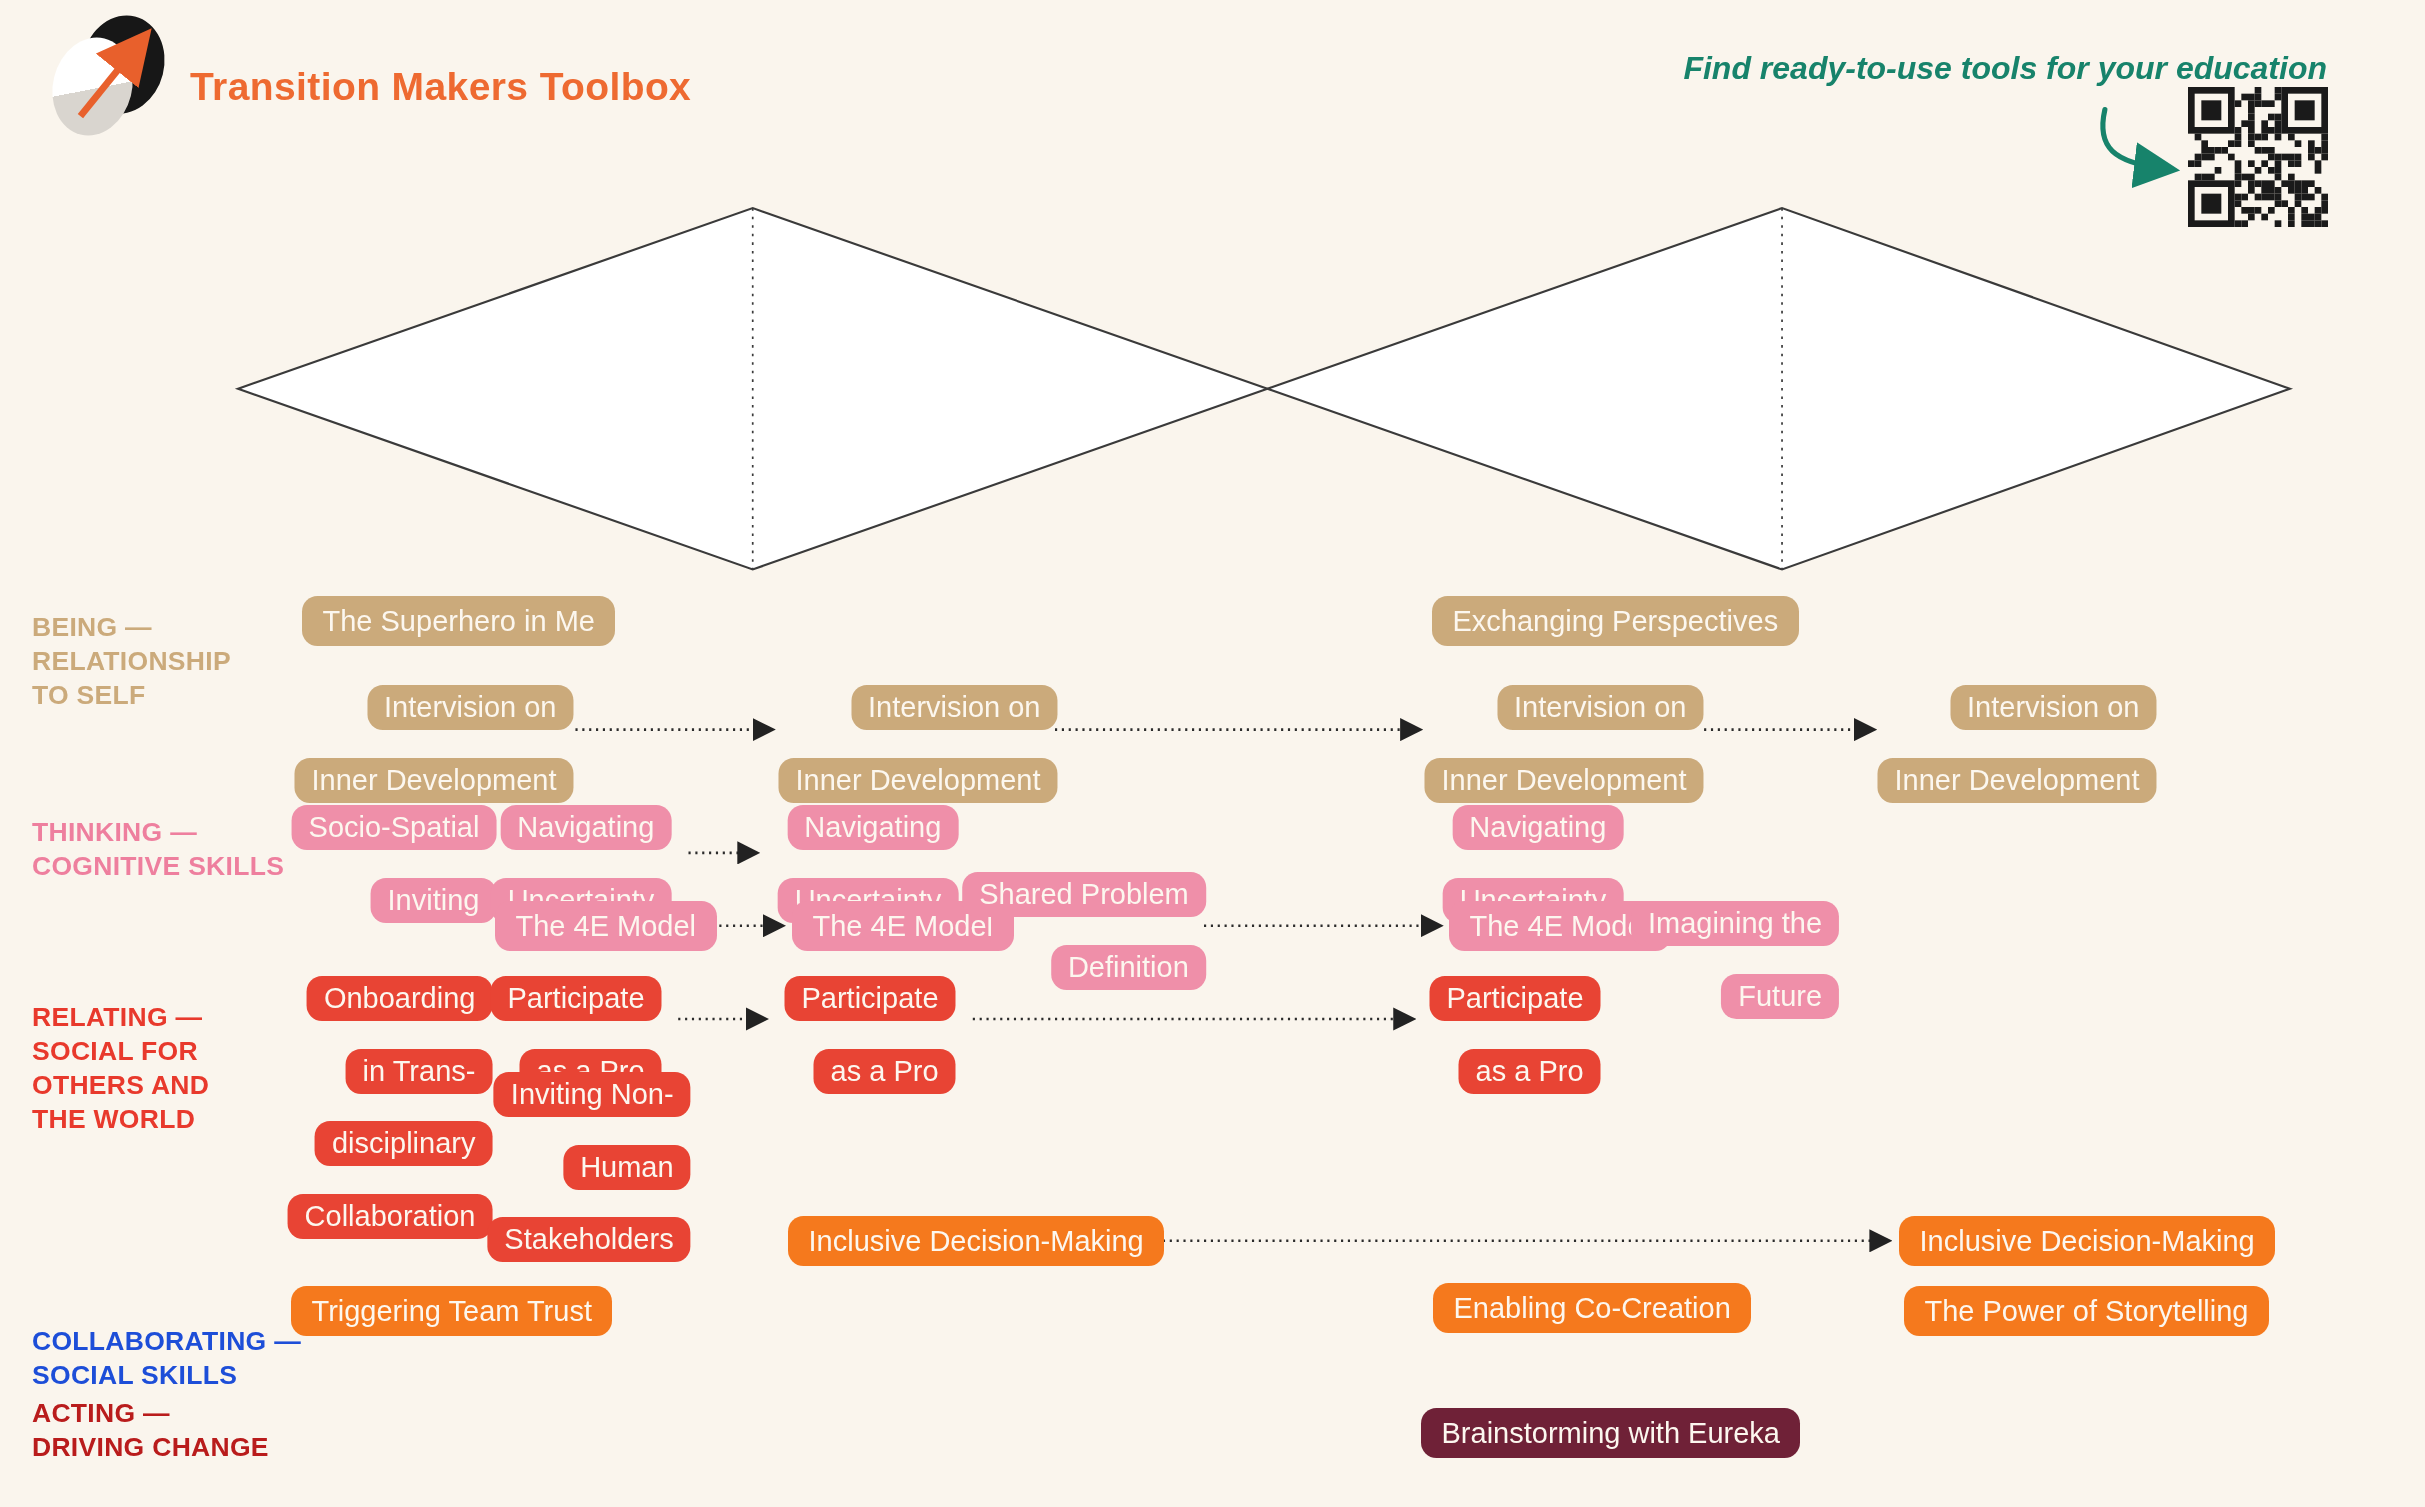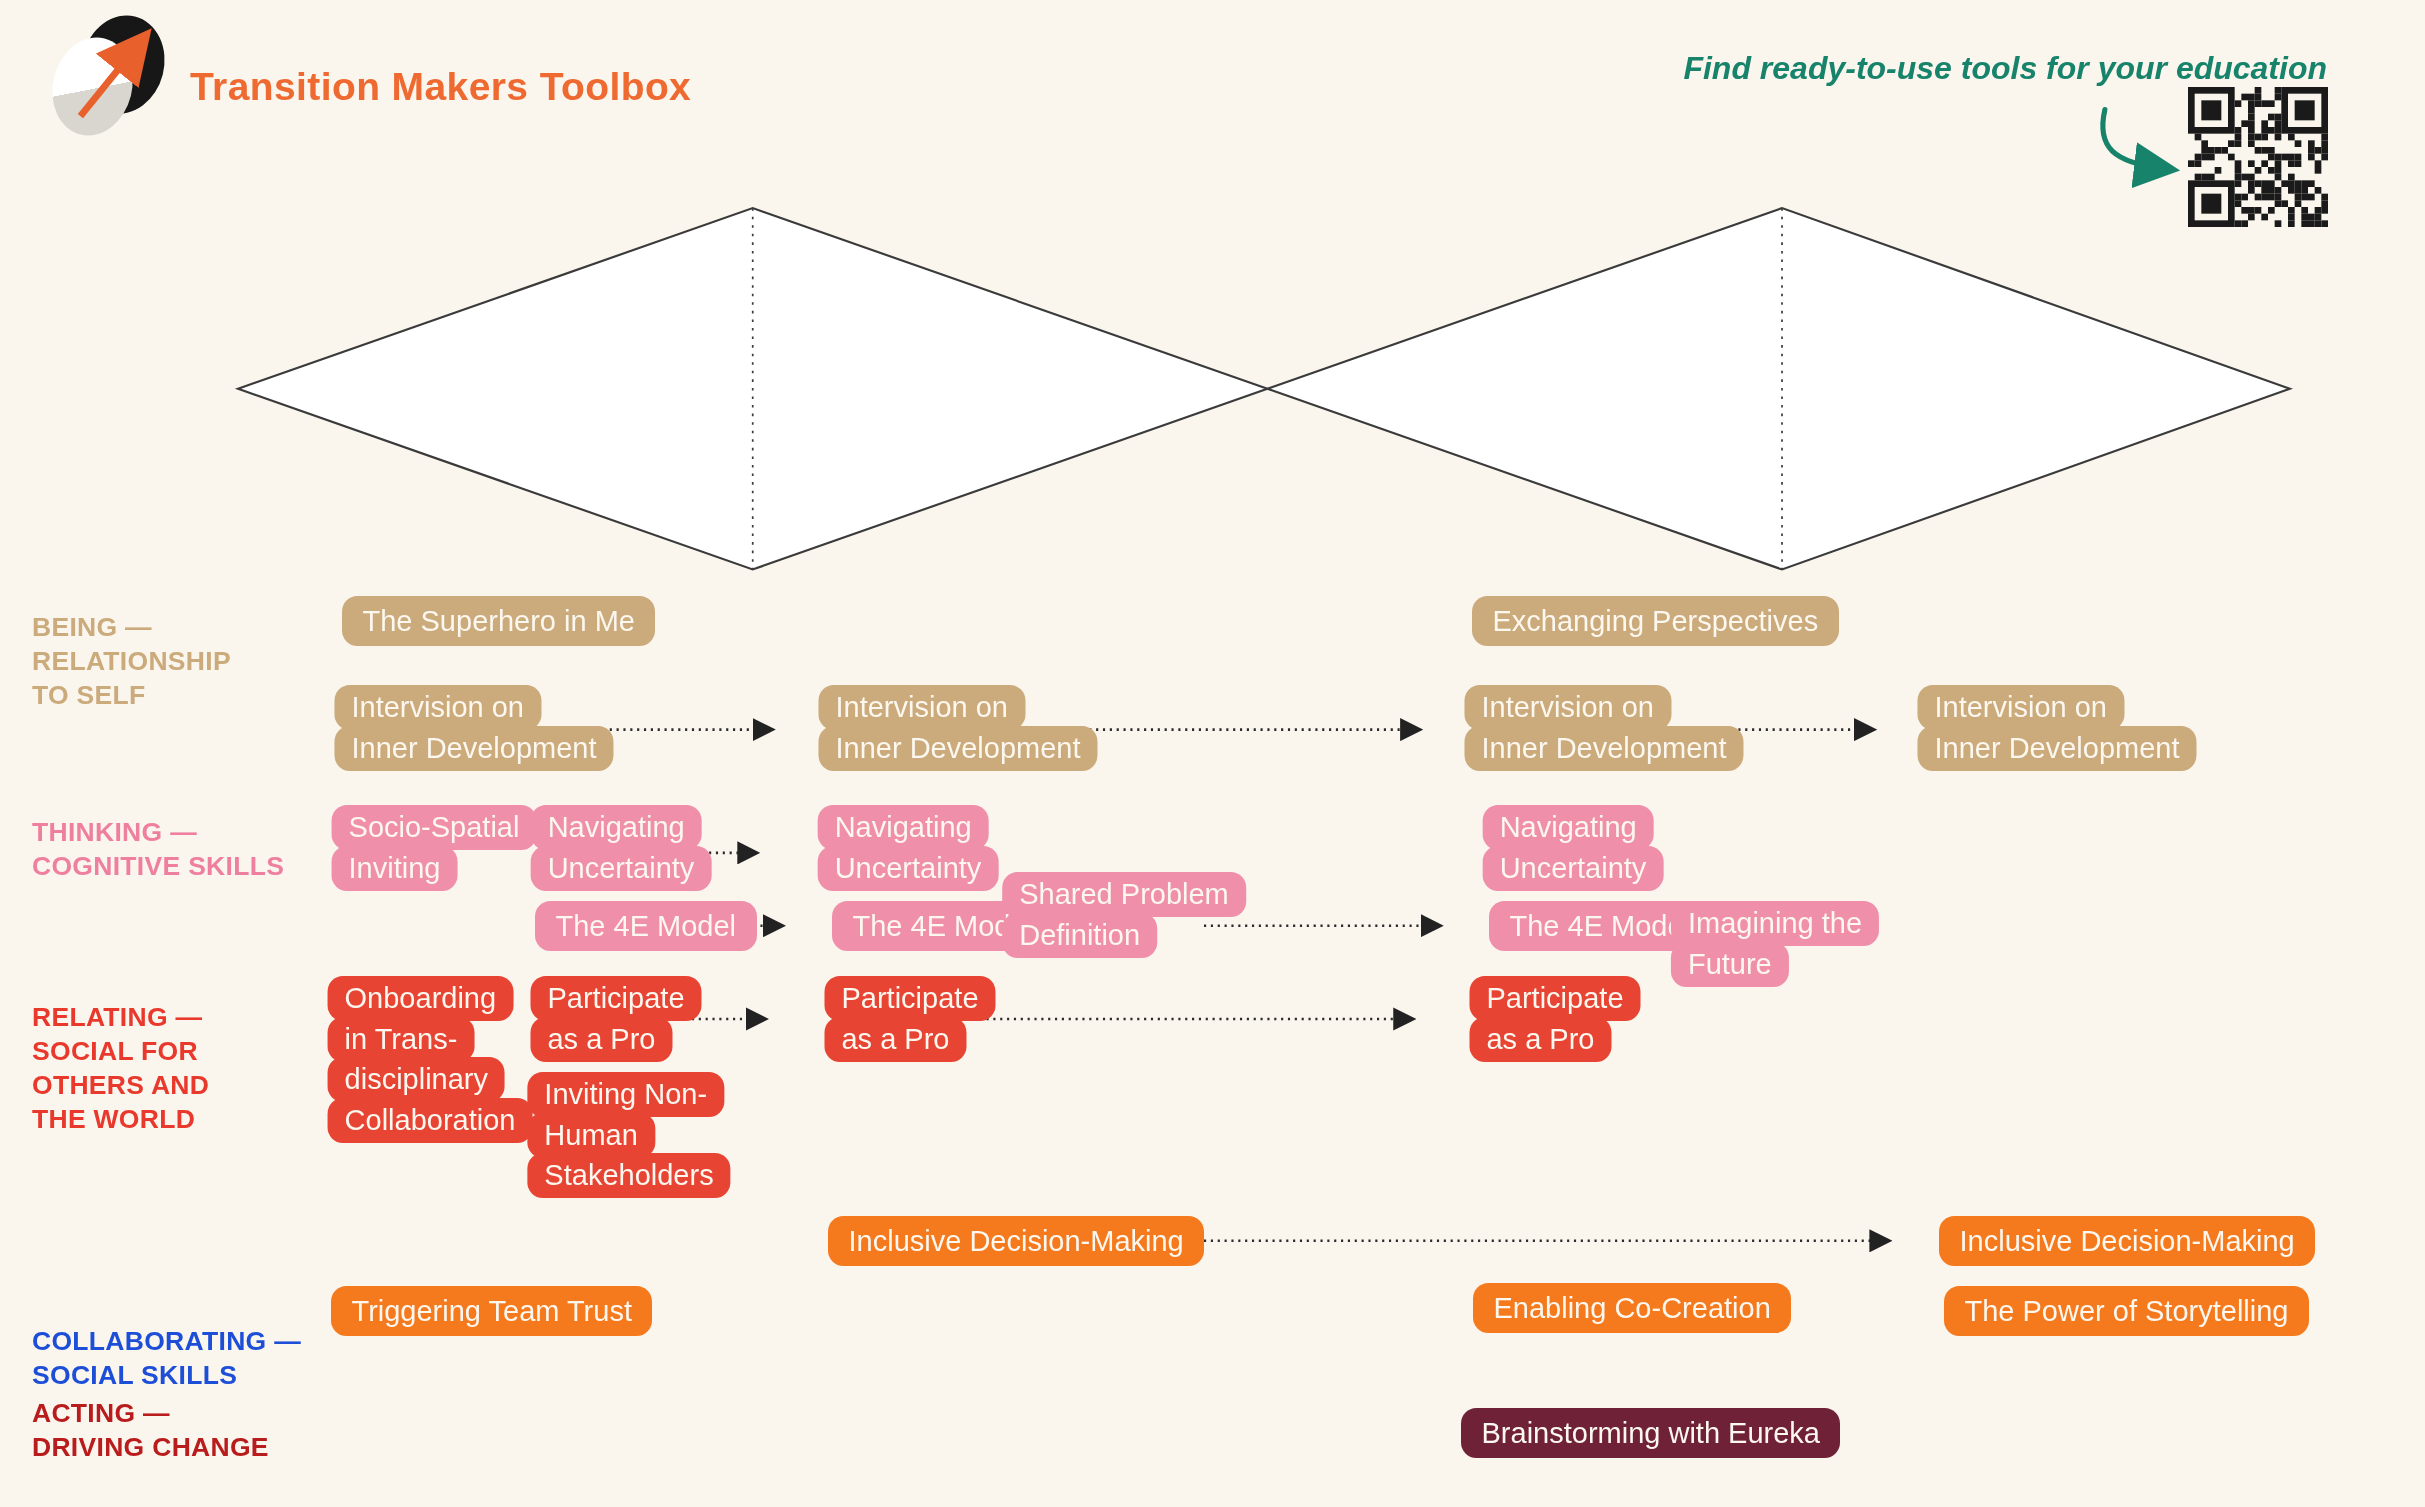--- a/index.html
+++ b/index.html
@@ -43,32 +43,31 @@
   }
 
   
   .rowlabel{
     left:32px;font-size:26.5px;font-weight:700;line-height:34px;
     letter-spacing:0.3px;white-space:nowrap;
   }
 
   
   .pill{
-    position:absolute;display:flex;flex-direction:column;align-items:flex-start;
+    position:absolute;display:flex;flex-direction:column;align-items:flex-end;
     z-index:3;
-    margin-left:40px;
   }
   .pill > span{
     display:block;background:var(--c);color:#fcf7ef;
     font-size:29px;font-weight:500;line-height:45px;
     padding:0 17px;border-radius:15.4px;white-space:nowrap;text-align:center;
   }
   .pill > span + span{margin-top:-4.3px;}
   .pill.single > span{line-height:50px;padding:0 20.5px;}
-  .pill.cx{transform:translateX(-50%);}
+  .pill.cx{transform:translateX(-50%);gap:32px;}
   .tan{--c:#cbaa7b;}
   .pink{--c:#ef8fa9;}
   .red{--c:#e84434;}
   .orange{--c:#f5791d;}
   .maroon{--c:#6f2137;}
 
   svg.layer{position:absolute;left:0;top:0;z-index:1;}
 </style>
 </head>
 <body>

